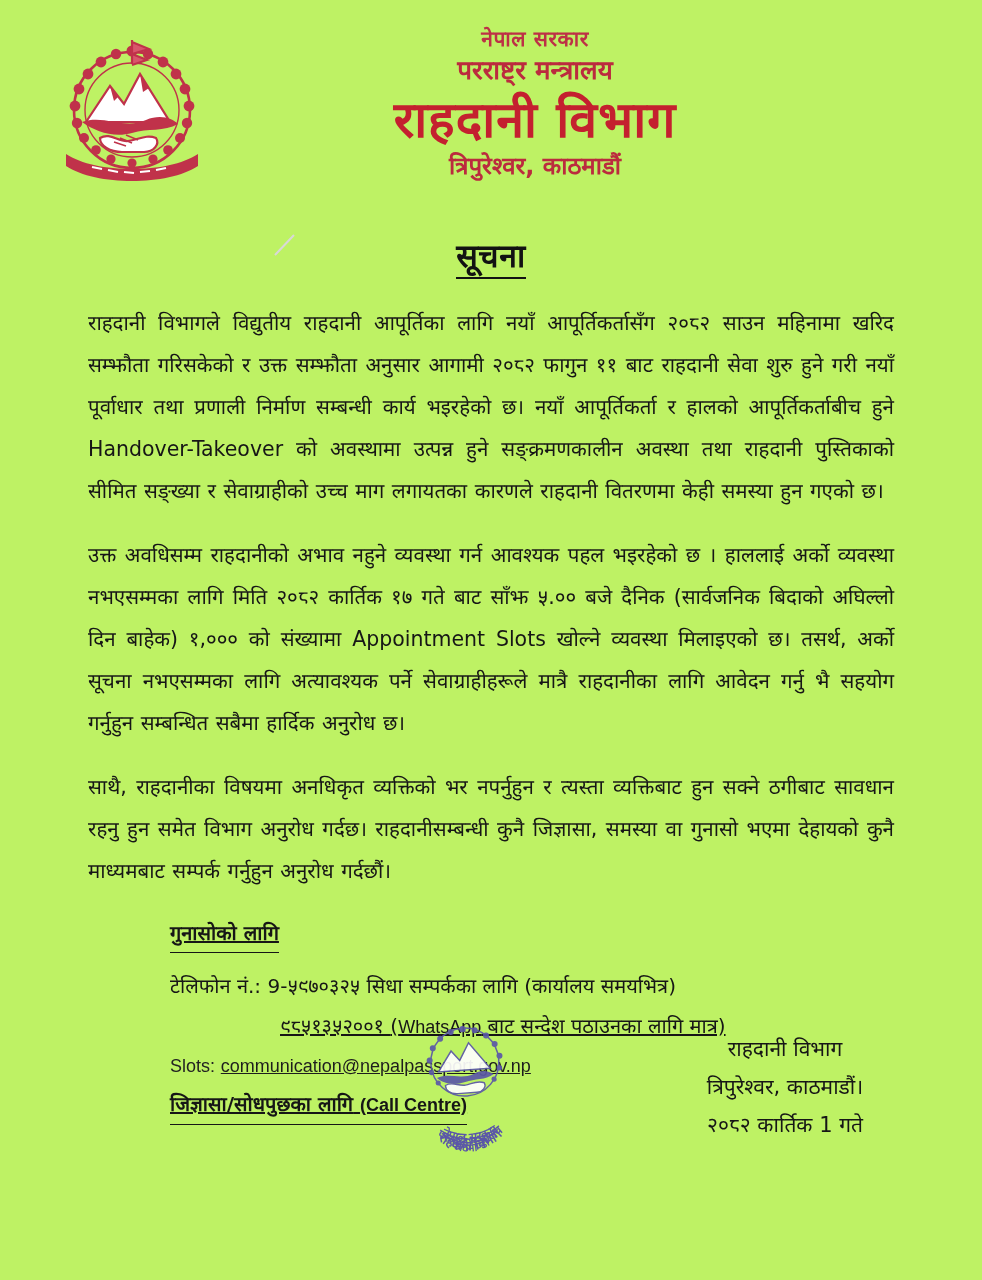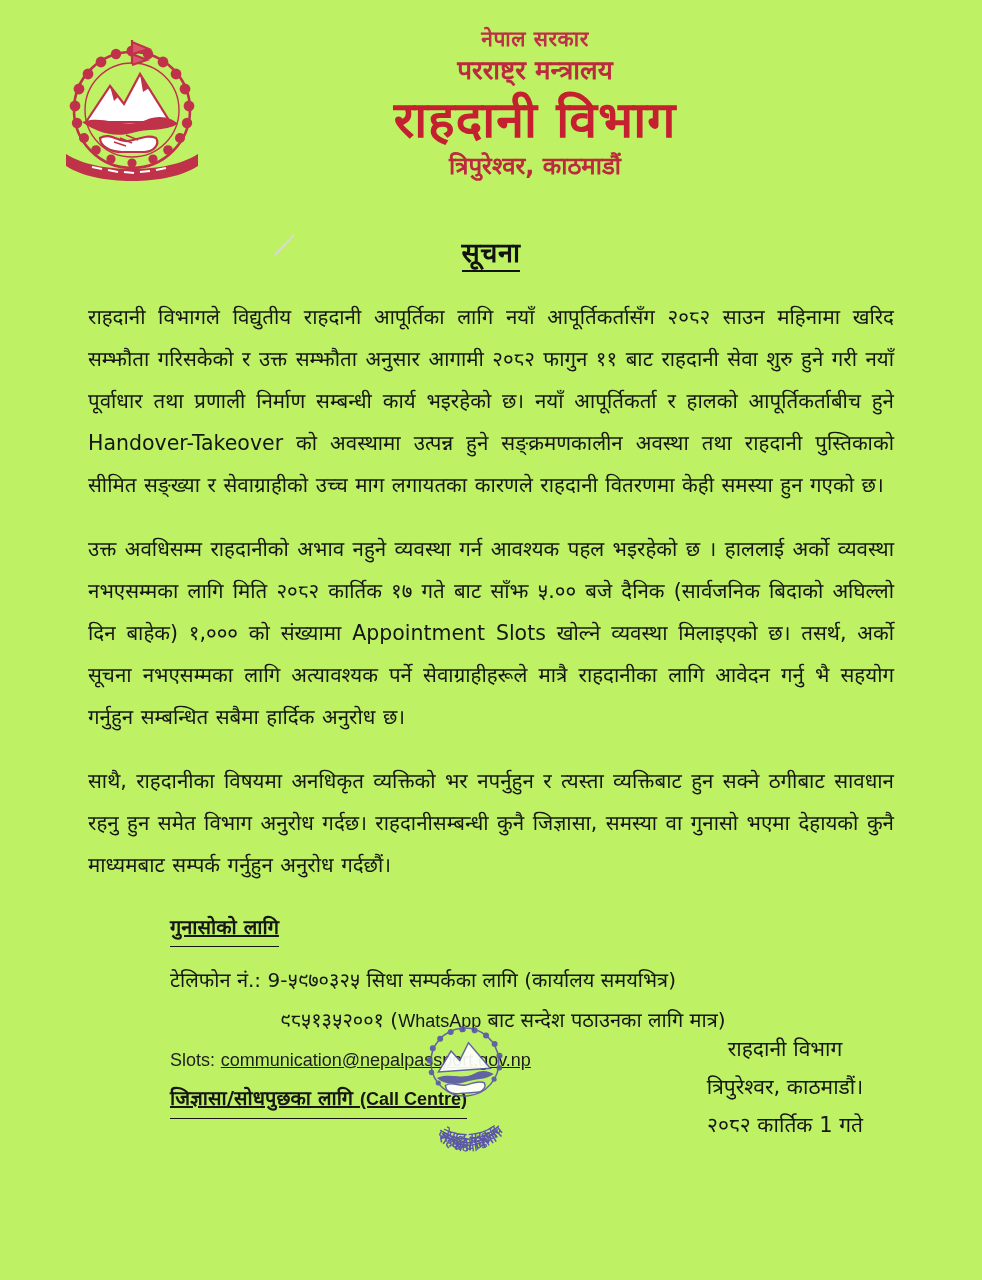--- a/index.html
+++ b/index.html
@@ -84,21 +84,21 @@
     top: 232px;
     width: 26px;
     height: 26px;
   }
   .pencil-mark svg { width: 100%; height: 100%; }
 
   
   .notice-title {
     text-align: center;
     font-family: "DejaVu Sans", sans-serif;
-    font-size: 27px;
+    font-size: 32px;
     font-weight: 700;
     color: #121212;
     margin-top: 28px;
     letter-spacing: .5px;
   }
   .notice-title span {
     border-bottom: 2px solid #121212;
     padding-bottom: 2px;
   }
 
@@ -130,21 +130,21 @@
     display: inline-block;
     border-bottom: 1.6px solid #161616;
     margin-bottom: 13px;
     text-decoration: underline;
   }
   .c-line {
     font-size: 20px;
     line-height: 40px;
     white-space: nowrap;
   }
-  .c-line.indent { padding-left: 110px; }
+  .c-line.indent { padding-left: 110px; text-decoration: underline; }
   .c-email {
     font-size: 18px;
     line-height: 38px;
     color: #222;
   }
   .c-email a,
   .c-email .mail {
     color: #1d1d1d;
     text-decoration: underline;
   }

